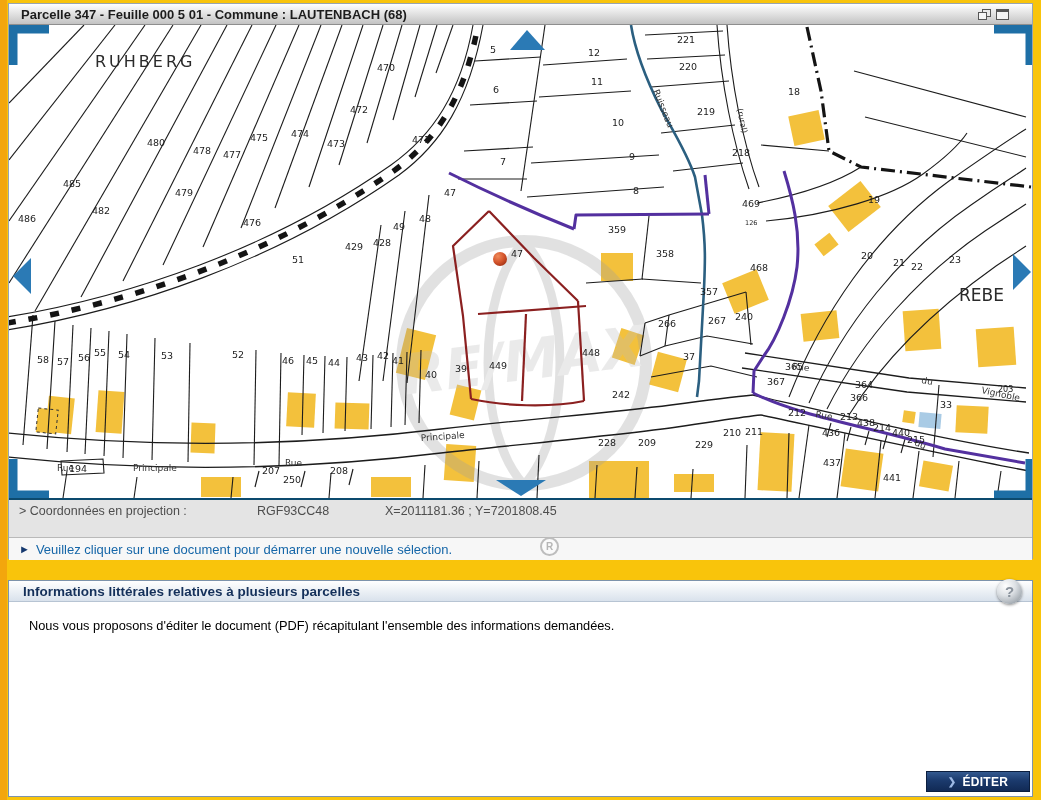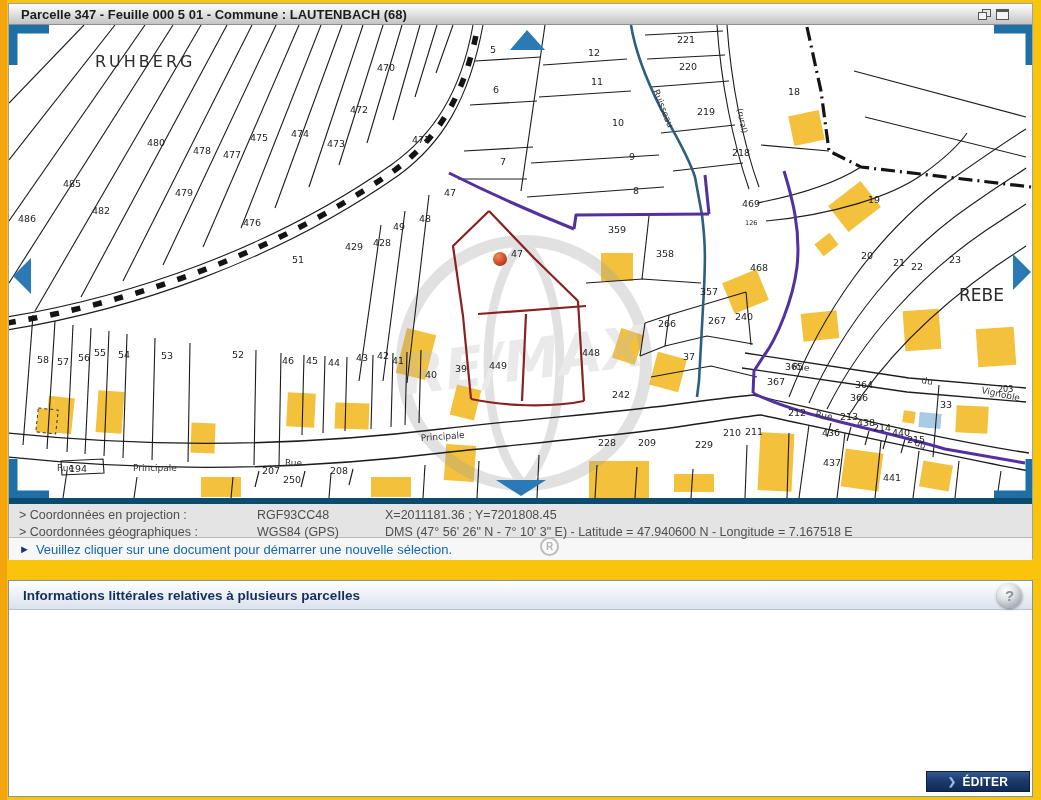--- a/index.html
+++ b/index.html
@@ -9,29 +9,29 @@
   .m-top{top:3px;width:1025px;height:556px;border:1px solid #98a4b0}
   .titlebar{height:21px;background:linear-gradient(#ffffff,#c3c3c3);border-bottom:1px solid #8e8e8e;display:flex;align-items:center;padding:0 23px 0 12px;box-sizing:border-box}
   .titlebar .t{font-size:13px;font-weight:bold;color:#1c1c1c;white-space:nowrap}
   .wicons{margin-left:auto;display:flex;gap:5px;align-items:center}
   .wicon{width:13px;height:11px;position:relative;cursor:pointer}
   .wicon.restore::before{content:"";position:absolute;right:0;top:0;width:7px;height:6px;border:1px solid #555;background:#e8e8e8}
   .wicon.restore::after{content:"";position:absolute;left:0;bottom:0;width:7px;height:6px;border:1px solid #555;background:#f4f4f4}
   .wicon.max{border:1px solid #555;border-top:3px solid #555;background:#f4f4f4;box-sizing:border-box}
   .map-wrap{position:relative;height:473px;background:#fff;overflow:hidden}
   svg{display:block}
-  .coords{height:39px;background:#E4E4E4;border-top:6px solid #0c4a6e;font-size:12.5px;color:#4e4e4e;padding:3px 0 0 10px;box-sizing:border-box;line-height:17px}
+  .coords{height:39px;background:#E4E4E4;border-top:2px solid #0c4a6e;font-size:12.5px;color:#4e4e4e;padding:3px 0 0 10px;box-sizing:border-box;line-height:17px}
   .coords .row{display:flex;white-space:nowrap}
   .coords .lab{width:238px}
   .coords .sys{width:128px}
   .msgbar{height:23px;background:#f7f7f7;border-top:1px solid #b9b9b9;display:flex;align-items:center;padding-left:10px;font-size:13px;color:#1566a8;box-sizing:border-box}
   .msgbar .arr{color:#14386e;margin-right:6px;font-size:11px}
   .regmark{position:absolute;left:531px;top:533px;width:15px;height:15px;border:2px solid #bdbdbd;border-radius:50%;color:#b5b5b5;font-size:10px;font-weight:bold;text-align:center;line-height:15px;background:rgba(255,255,255,.35);z-index:5}
   .m-bot{top:580px;width:1025px;height:217px;border:1px solid #7d93ab}
-  .phead{height:29px;background:linear-gradient(#ffffff,#d9e2ec);border-bottom:1px solid #b7c4d3;display:flex;align-items:center;padding:0 10px 0 14px;box-sizing:border-box}
+  .phead{height:21px;background:linear-gradient(#ffffff,#d9e2ec);border-bottom:1px solid #b7c4d3;display:flex;align-items:center;padding:0 10px 0 14px;box-sizing:border-box}
   .phead .pt{font-size:13.5px;font-weight:bold;color:#14305a}
   .help{margin-left:auto;width:25px;height:25px;border-radius:50%;background:radial-gradient(circle at 35% 28%,#ffffff,#dde1e5 40%,#a7aeb5 75%,#868d94);box-shadow:0 1px 3px rgba(0,0,0,.45);color:#8a929c;font-weight:bold;font-size:15px;text-align:center;line-height:25px;cursor:pointer}
   .pbody{padding:16px 0 0 20px;font-size:12.8px;color:#000}
   .editbtn{position:absolute;right:2px;bottom:4px;width:102px;height:19px;background:linear-gradient(#33598f,#1b3a6d 45%,#112a55);border:1px solid #0b1e3e;color:#fff;font-size:12px;font-weight:bold;display:flex;align-items:center;justify-content:center;gap:6px;cursor:pointer;letter-spacing:.3px}
   .editbtn .chev{color:#9db9e4;font-size:10px}
 </style>
 </head>
 <body>
 
 <div class="edge"></div>
@@ -348,35 +348,31 @@
         <path d="M 4,434 L 4,470 L 40,470" fill="none" stroke="#1E6FA6" stroke-width="9"></path>
         <path d="M 1021,434 L 1021,470 L 985,470" fill="none" stroke="#1E6FA6" stroke-width="9"></path>
       </svg>
   </div>
   <div class="coords">
     <div class="row">
       <span class="lab">&gt; Coordonnées en projection :</span>
       <span class="sys">RGF93CC48</span>
       <span class="val">X=2011181.36 ; Y=7201808.45</span>
     </div>
-    <div class="row">
-      <span class="lab">&gt; Coordonnées géographiques :</span>
-      <span class="sys">WGS84 (GPS)</span>
-      <span class="val">DMS (47° 56' 26" N - 7° 10' 3" E) - Latitude = 47.940600 N - Longitude = 7.167518 E</span>
-    </div>
   </div>
   <div class="msgbar">
     <span class="arr">►</span>
     <span>Veuillez cliquer sur une document pour démarrer une nouvelle sélection.</span>
   </div>
   <div class="regmark">R</div>
 </div>
 
 <div class="module m-bot">
   <div class="phead">
     <span class="pt">Informations littérales relatives à plusieurs parcelles</span>
     <span class="help">?</span>
   </div>
+  <div class="pbody">Nous vous proposons d'éditer le document (PDF) récapitulant l'ensemble des informations demandées.</div>
   <div class="editbtn">
     <span class="chev">❯</span>
     <span>ÉDITER</span>
   </div>
 </div>
 
 </body></html>

